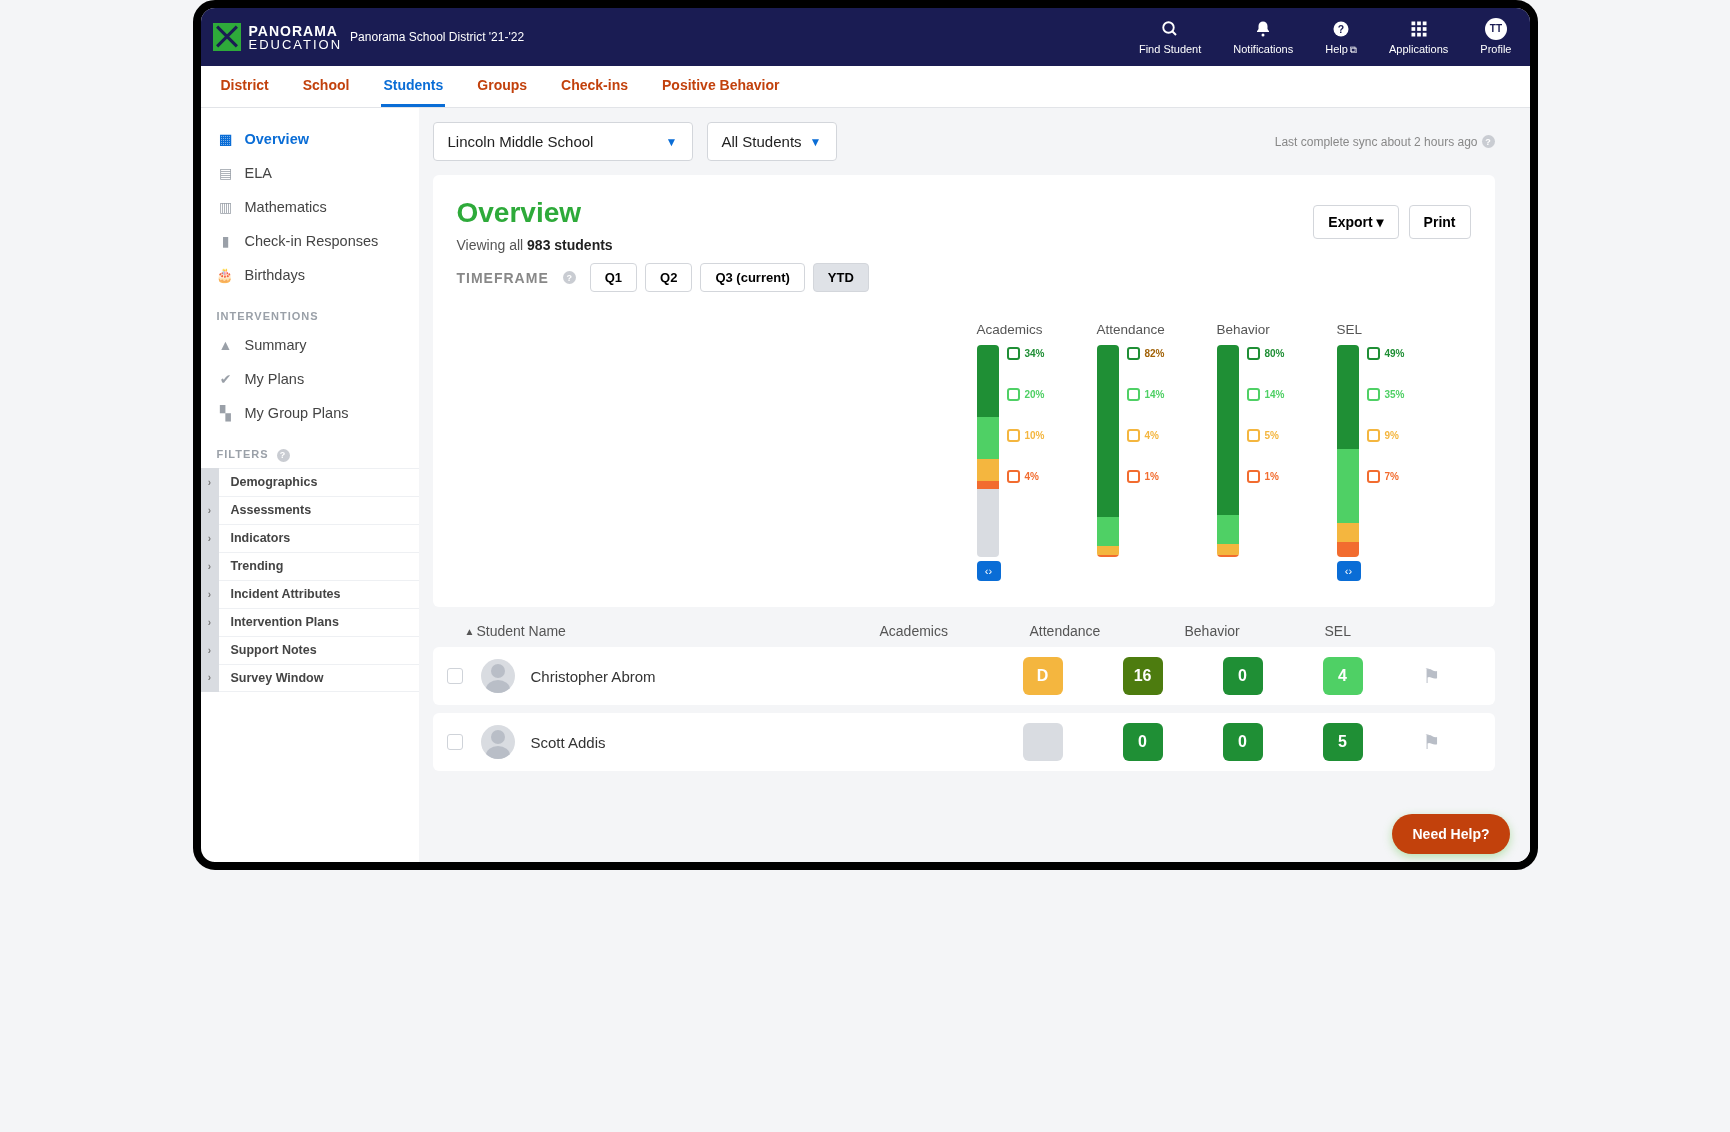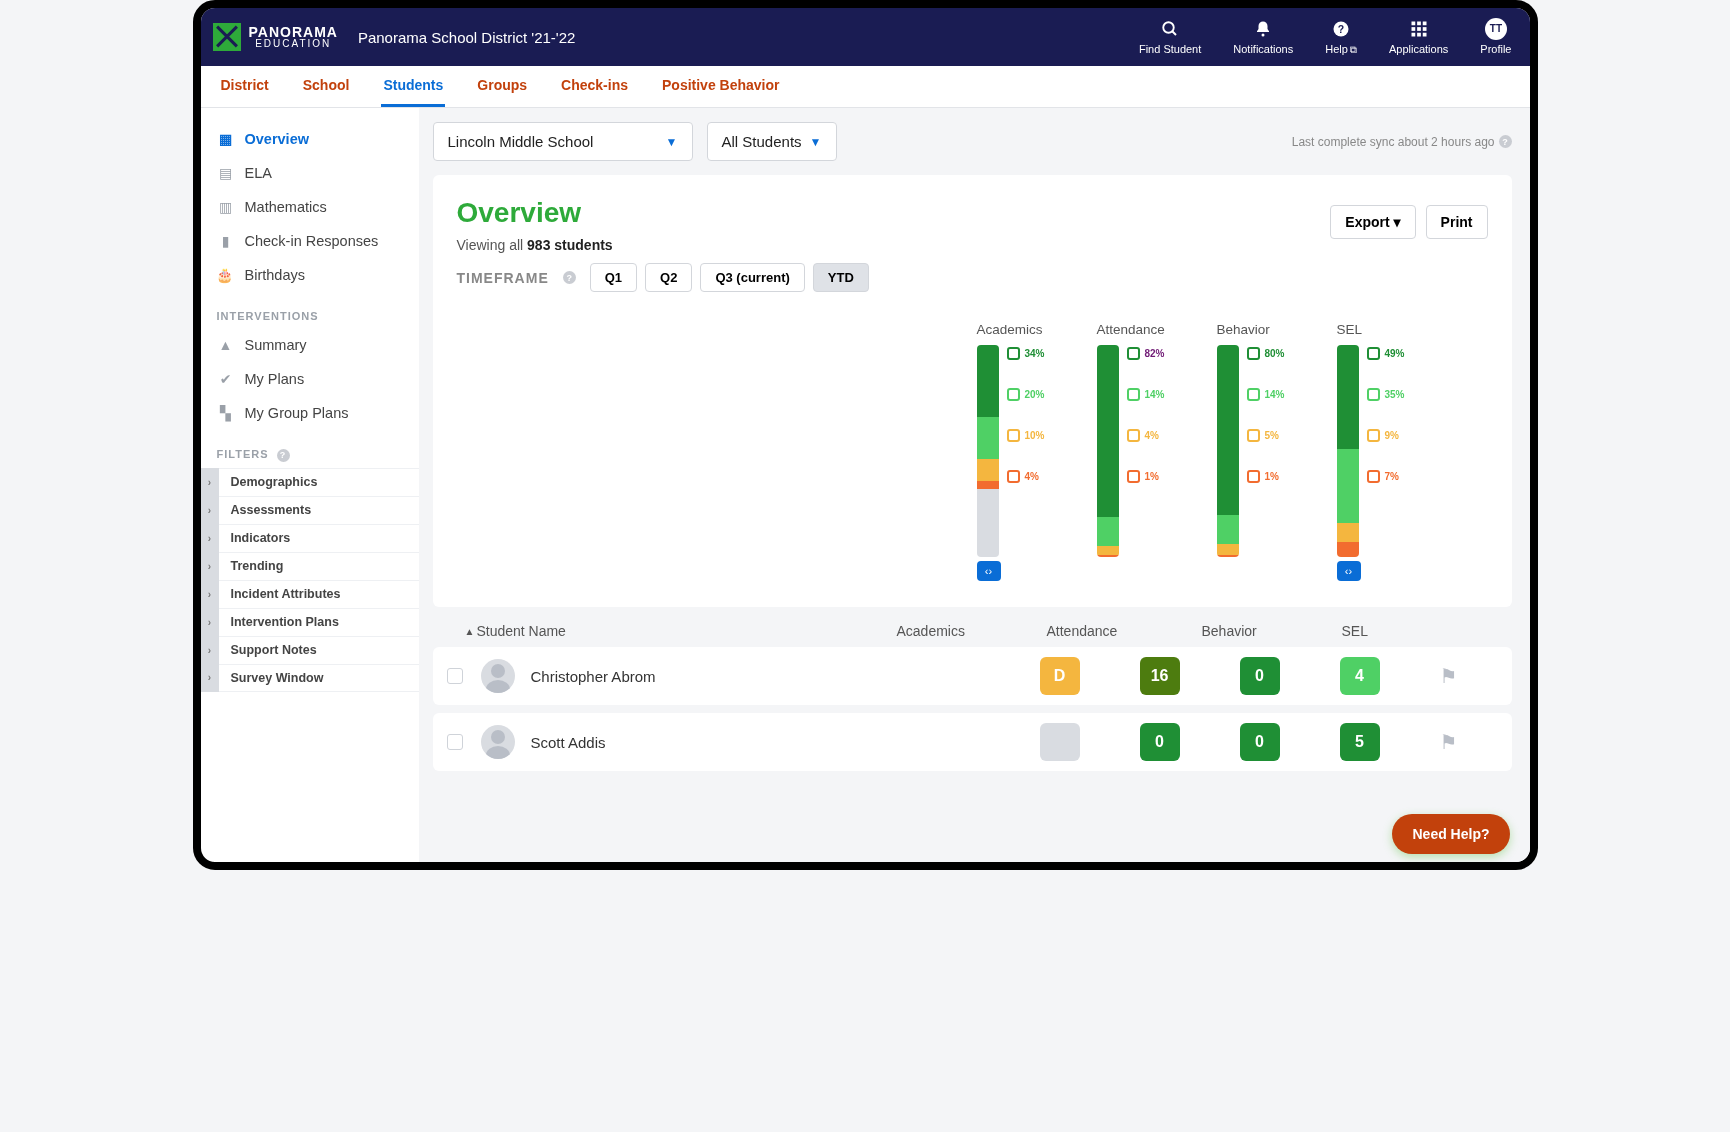--- a/index.html
+++ b/index.html
@@ -8,22 +8,22 @@
 
   
   .top-header { background: #1a1c53; color: #fff; height: 58px; display: flex; align-items: center; padding: 0 18px 0 12px; }
   .logo { display: flex; align-items: center; gap: 8px; }
   .logo-mark { width: 28px; height: 28px; background: #2eaa3a; position: relative; }
   .logo-mark::before, .logo-mark::after { content: ""; position: absolute; background: #1a1c53; }
   .logo-mark::before { width: 28px; height: 3px; top: 12px; left: 0; transform: rotate(45deg); }
   .logo-mark::after  { width: 28px; height: 3px; top: 12px; left: 0; transform: rotate(-45deg); }
   .logo-text { line-height: 1; }
   .logo-text .big { font-weight: 800; font-size: 14px; letter-spacing: 1px; }
-  .logo-text .small { font-size: 10px; letter-spacing: 2px; font-weight: 300; text-align: center; }
-  .district { margin-left: 20px; font-size: 15px; font-weight: 500; }
+  .logo-text .small { font-size: 13px; letter-spacing: 2px; font-weight: 300; }
+  .district { margin-left: 8px; font-size: 12px; font-weight: 500; }
   .top-spacer { flex: 1; }
   .header-actions { display: flex; gap: 32px; }
   .h-action { display: flex; flex-direction: column; align-items: center; gap: 4px; font-size: 11px; cursor: pointer; }
   .h-icon { height: 20px; display: flex; align-items: center; justify-content: center; }
   .avatar-sm { width: 22px; height: 22px; border-radius: 50%; background: #fff; color: #1a1c53; font-size: 10px; font-weight: 700; display: flex; align-items: center; justify-content: center; }
   .ext-icon { font-size: 10px; margin-left: 2px; }
 
   
   .primary-nav { background: #fff; height: 42px; display: flex; align-items: flex-end; padding: 0 18px; gap: 30px; border-bottom: 1px solid #e2e4e8; }
   .nav-item { font-size: 14px; font-weight: 700; color: #c2410c; padding: 10px 2px 11px; cursor: pointer; border-bottom: 3px solid transparent; }
@@ -36,21 +36,21 @@
   .side-link.active { color: #0a6dd6; font-weight: 600; }
   .side-link .icon { width: 18px; height: 18px; display: inline-flex; align-items: center; justify-content: center; color: #9aa0a8; font-size: 14px; }
   .side-link.active .icon { color: #0a6dd6; }
   .section-header { font-size: 11px; letter-spacing: 1px; color: #9aa0a8; font-weight: 700; padding: 18px 16px 6px; }
   .section-header .info { margin-left: 4px; }
   .filter-row { display: flex; align-items: center; height: 28px; font-size: 12.5px; font-weight: 700; color: #444; cursor: pointer; border-top: 1px solid #eef0f3; }
   .filter-row:last-child { border-bottom: 1px solid #eef0f3; }
   .filter-caret { width: 18px; height: 28px; background: #d9dce1; color: #777; display:flex;align-items:center;justify-content:center; font-size:10px; margin-right: 12px; }
 
   
-  .content { flex: 1; overflow-y: auto; padding: 14px 18px 0 14px; background: #f4f5f7; position: relative; }
+  .content { flex: 1; overflow-y: auto; padding: 14px 35px 0 14px; background: #f4f5f7; position: relative; }
   .selectors { display: flex; gap: 14px; align-items: center; }
   .selectbox { background: #fff; border: 1px solid #d3d6db; border-radius: 4px; display: flex; align-items: center; justify-content: space-between; padding: 10px 14px; font-size: 15px; font-weight: 500; color: #222; cursor: pointer; }
   .sel-school { width: 260px; }
   .sel-students { width: 130px; }
   .caret-down { color: #0a6dd6; font-size: 12px; }
   .sync-note { margin-left: auto; font-size: 12px; color: #888; display:flex; align-items:center; gap:4px; }
   .info-circle { width:13px; height:13px; border-radius:50%; background:#c9ccd2; color:#fff; font-size:9px; display:inline-flex; align-items:center; justify-content:center; font-weight:700; }
 
   .card { background: #fff; border-radius: 6px; margin-top: 14px; padding: 22px 24px 26px; }
   .card-title { color: #2eaa3a; font-size: 28px; font-weight: 700; }
@@ -330,21 +330,21 @@
               <div class="chart-body">
                 <div class="bar-track">
                   <div class="seg" style="height: 81.1881%; background: rgb(31, 143, 53);"></div>
                   <div class="seg" style="height: 13.8614%; background: rgb(79, 208, 101);"></div>
                   <div class="seg" style="height: 3.9604%; background: rgb(244, 182, 63);"></div>
                   <div class="seg" style="height: 0.990099%; background: rgb(242, 108, 47);"></div>
                 </div>
                 <div class="legend">
                   <div class="lg-row">
                     <span class="lg-box" style="border-color:#1f8f35"></span>
-                    <span class="lg-pct" style="color:#701a75">82%</span>
+                    <span class="lg-pct" style="color:#a16207">82%</span>
                   </div>
                   <div class="lg-row">
                     <span class="lg-box" style="border-color:#4fd065"></span>
                     <span class="lg-pct" style="color:#4fd065">14%</span>
                   </div>
                   <div class="lg-row">
                     <span class="lg-box" style="border-color:#f4b63f"></span>
                     <span class="lg-pct" style="color:#f4b63f">4%</span>
                   </div>
                   <div class="lg-row">

